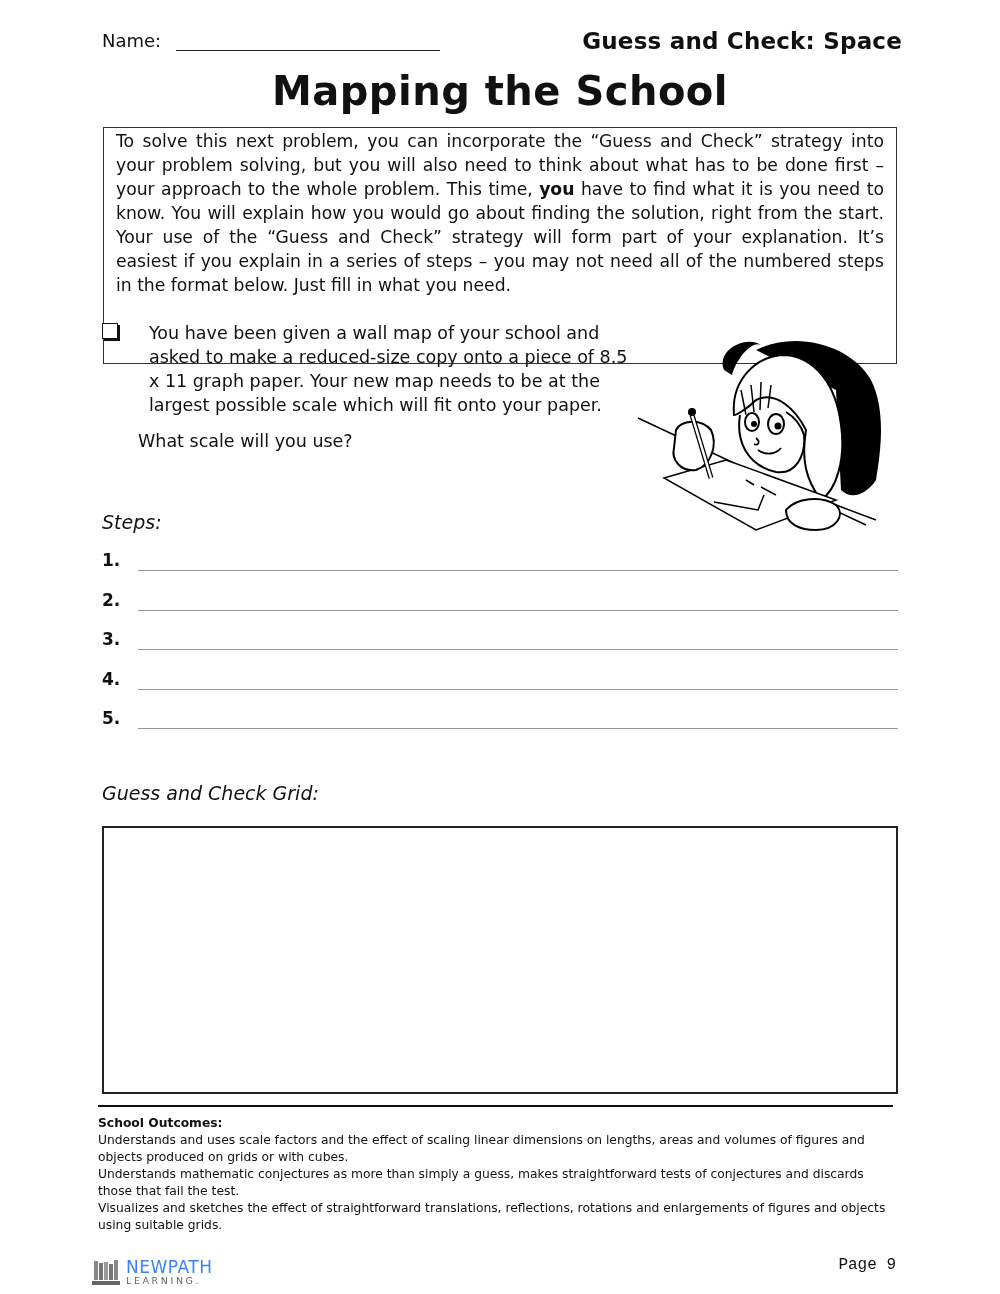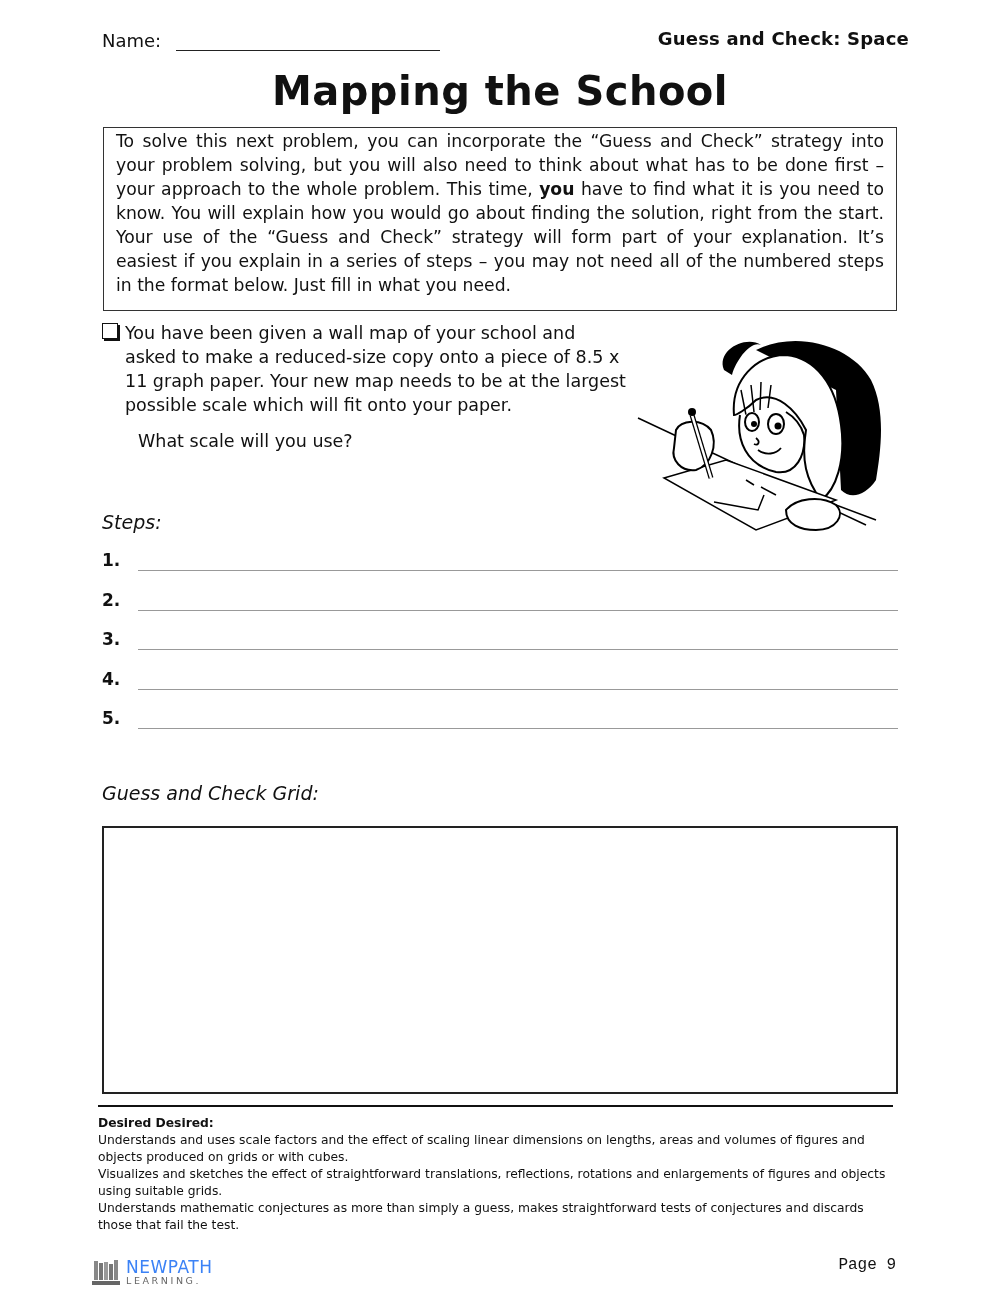--- a/index.html
+++ b/index.html
@@ -1,29 +1,29 @@
 <!DOCTYPE html>
 <html><head>
 <meta charset="utf-8">
 <style>
   html, body { margin: 0; padding: 0; background: #ffffff; }
   body { width: 1000px; height: 1294px; position: relative; overflow: hidden;
          font-family: "DejaVu Sans", sans-serif; color: #111; }
   .abs { position: absolute; }
   .name-label { left: 102px; top: 30px; font-size: 18px; }
   .name-line { left: 176px; top: 50px; width: 264px; border-bottom: 1.5px solid #222; height: 0; }
-  .series-title { right: 91px; top: 28px; font-size: 18px; font-weight: bold; letter-spacing: 0.2px; }
+  .series-title { right: 98px; top: 28px; font-size: 23px; font-weight: bold; letter-spacing: 0.2px; }
   .page-title { left: 0; width: 1000px; top: 68px; text-align: center; font-size: 40px; font-weight: bold; letter-spacing: 0.5px; }
-  .intro-box { left: 103px; top: 127px; width: 794px; height: 184px; border: 1.5px solid #333; box-sizing: border-box;
+  .intro-box { left: 103px; top: 127px; width: 794px; height: 237px; border: 1.5px solid #333; box-sizing: border-box;
                padding: 1px 12px 0 12px; font-size: 17.2px; line-height: 24px; text-align: justify; }
   .intro-box b { font-weight: bold; }
   .problem { left: 102px; top: 321px; width: 530px; }
   .checkbox { position: absolute; left: 0; top: 2px; width: 14px; height: 14px; border: 1.5px solid #111;
               box-shadow: 2px 2px 0 #111; background: #fff; }
-  .problem-text { margin-left: 23px; font-size: 17.5px; line-height: 24px; }
+  .problem-text { margin-left: 47px; font-size: 17.5px; line-height: 24px; }
   .problem-q { margin-left: 36px; margin-top: 14px; font-size: 17.5px; }
   .illustration { left: 636px; top: 330px; width: 262px; height: 218px; }
   .steps-label { left: 102px; top: 511px; font-size: 19px; font-style: italic; }
   .step { left: 102px; width: 796px; height: 30px; }
   .step-num { position: absolute; left: 0; top: 0; font-weight: bold; font-size: 17px; }
   .step-line { position: absolute; left: 36px; right: 0; top: 20px; border-bottom: 1px solid #999; }
   .grid-label { left: 102px; top: 782px; font-size: 19px; font-style: italic; }
   .grid-box { left: 102px; top: 826px; width: 796px; height: 268px; border: 2px solid #222; box-sizing: border-box; }
   .outcomes-rule { left: 98px; top: 1105px; width: 795px; border-top: 2px solid #111; }
   .outcomes { left: 98px; top: 1115px; width: 800px; font-size: 12.3px; line-height: 17px; }
@@ -95,24 +95,24 @@
 <div class="abs step" style="top:708px;">
   <span class="step-num">5.</span>
   <div class="step-line"></div>
 </div>
 
 <div class="abs grid-label">Guess and Check Grid:</div>
 <div class="abs grid-box"></div>
 
 <div class="abs outcomes-rule"></div>
 <div class="abs outcomes">
-  <div class="head">Desired Desired:</div>
+  <div class="head">School Outcomes:</div>
   <div>Understands and uses scale factors and the effect of scaling linear dimensions on lengths, areas and volumes of figures and objects produced on grids or with cubes.</div>
+  <div>Understands mathematic conjectures as more than simply a guess, makes straightforward tests of conjectures and discards those that fail the test.</div>
   <div>Visualizes and sketches the effect of straightforward translations, reflections, rotations and enlargements of figures and objects using suitable grids.</div>
-  <div>Understands mathematic conjectures as more than simply a guess, makes straightforward tests of conjectures and discards those that fail the test.</div>
 </div>
 
 <div class="abs logo">
   <svg class="logo-mark" viewBox="0 0 28 26">
     <rect x="0" y="22" width="28" height="4" fill="#666"></rect>
     <rect x="2" y="2" width="4" height="19" fill="#888"></rect>
     <rect x="7" y="4" width="4" height="17" fill="#777"></rect>
     <rect x="12" y="3" width="4" height="18" fill="#999"></rect>
     <rect x="17" y="5" width="4" height="16" fill="#777"></rect>
     <rect x="22" y="1" width="4" height="20" fill="#888"></rect>

